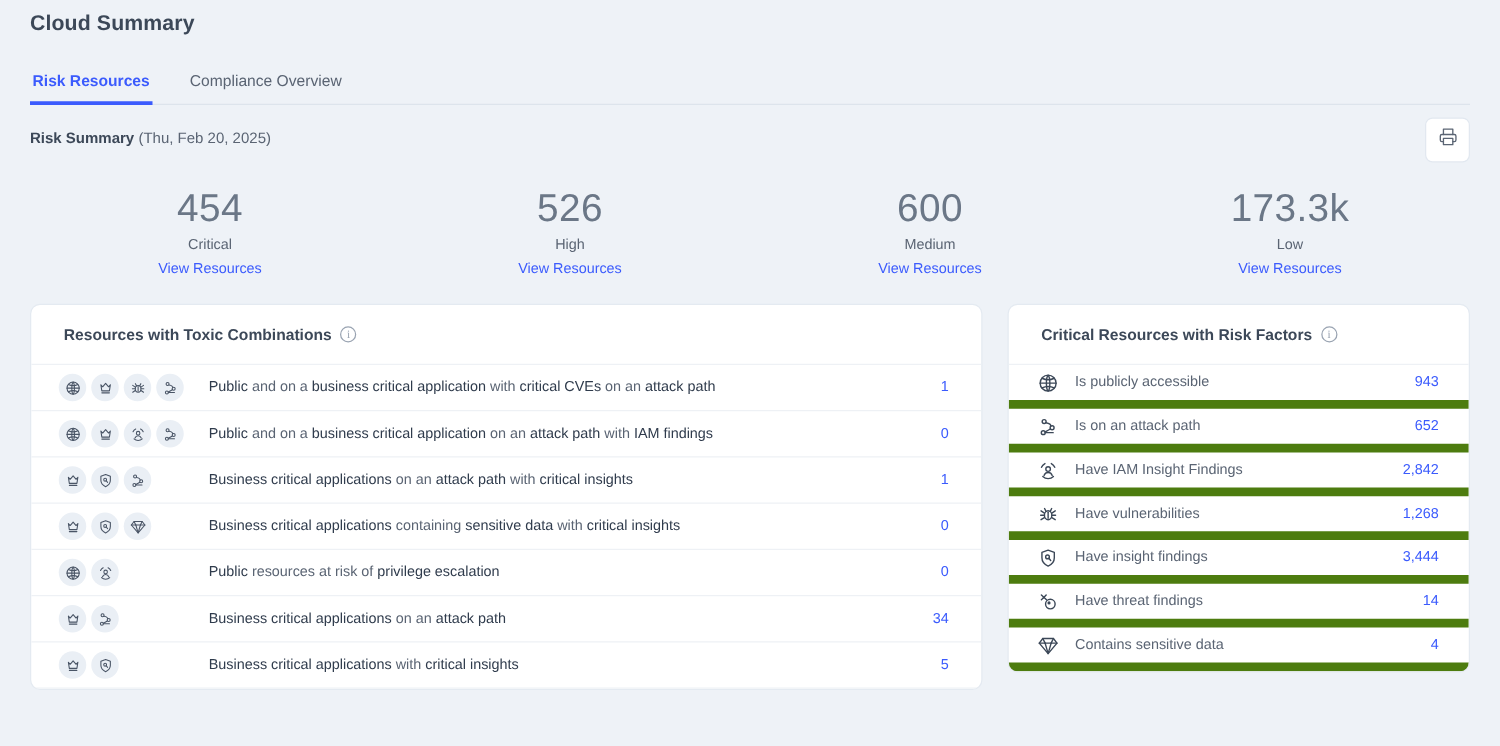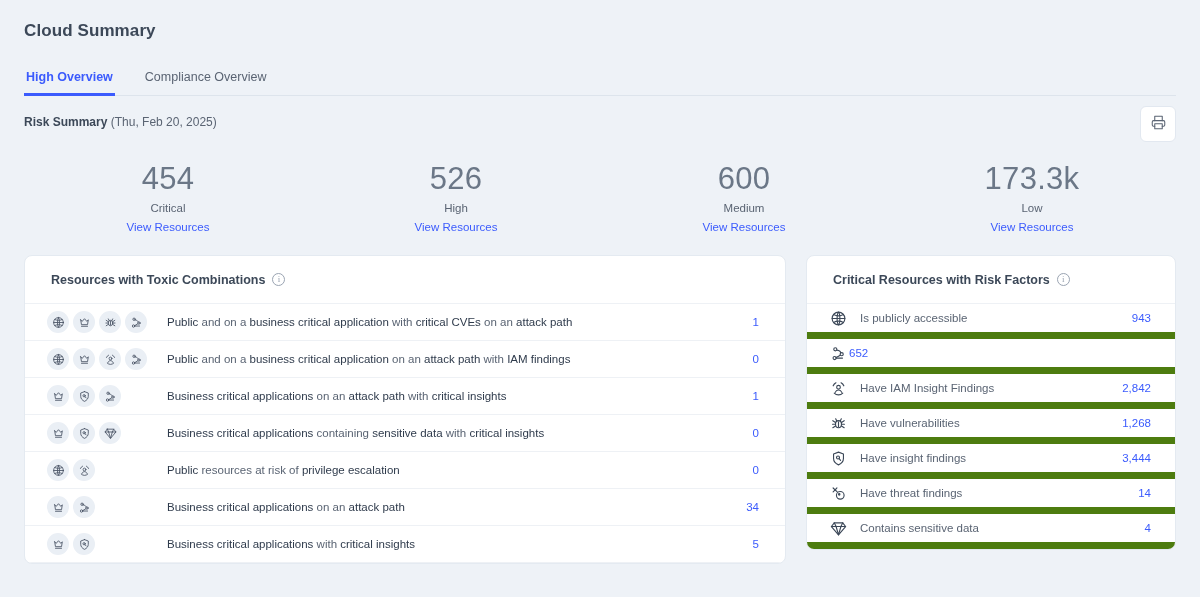--- a/index.html
+++ b/index.html
@@ -7,21 +7,21 @@
   html, body {
     width: 1200px; height: 597px;
     overflow: hidden;
     background: #eef2f7;
     font-family: "Liberation Sans", sans-serif;
     -webkit-font-smoothing: antialiased;
   }
   body { position: relative; }
 
   
-  .page-header { padding: 20px 24px 0 24px; }
+  .page-header { padding: 8px 24px 0 24px; }
   .page-title {
     font-size: 17px; font-weight: bold; color: #3c4858;
     letter-spacing: .1px; line-height: 22px;
   }
 
   .tabbar {
     margin-top: 22px;
     display: flex; align-items: flex-end;
     gap: 28px;
     border-bottom: 1px solid #dde4ec;
@@ -141,21 +141,21 @@
   .rf-count { font-size: 11.5px; color: #3b5bfd; text-align: right; }
 </style>
 </head>
 <body>
 
 <div class="page-header">
   <div class="page-title">Cloud Summary</div>
 
   <div class="tabbar">
     <div class="tab active">
-      <span>High Overview</span>
+      <span>Risk Resources</span>
     </div>
     <div class="tab">
       <span>Compliance Overview</span>
     </div>
   </div>
 </div>
 
 <div class="summary-band">
   <div class="summary-head">
     <div class="summary-title">
@@ -439,20 +439,21 @@
           <span class="rf-icon">
             <svg width="17" height="17" viewBox="0 0 24 24" fill="none" stroke="#3c4858" stroke-width="1.6" stroke-linecap="round" stroke-linejoin="round">
               <circle cx="7.5" cy="6" r="2.2"></circle>
               <circle cx="16.5" cy="13" r="2.2"></circle>
        <circle cx="6.5" cy="18.5" r="2.2"></circle>
        <path d="M9.6 7.3c3.6.6 5.6 2 5.4 4"></path>
        <path d="M14.4 14.4c-2.6 1.6-4.4 2.6-5.8 3.4"></path>
        <path d="M8.7 18.5h9"></path>
             </svg>
           </span>
+          <span class="rf-label">Is on an attack path</span>
           <span class="rf-count">652</span>
         </div>
         <div class="rf-row">
           <span class="rf-icon">
             <svg width="17" height="17" viewBox="0 0 24 24" fill="none" stroke="#3c4858" stroke-width="1.6" stroke-linecap="round" stroke-linejoin="round">
               <circle cx="12" cy="10.2" r="2.6"></circle>
        <path d="M7.4 17.4c.8-2.2 2.5-3.3 4.6-3.3s3.8 1.1 4.6 3.3"></path>
        <path d="M4.5 8.2A8.6 8.6 0 0 1 8.4 4"></path>
        <path d="M19.5 8.2A8.6 8.6 0 0 0 15.6 4"></path>
        <path d="M6 18.6A8.5 8.5 0 0 0 12 21a8.5 8.5 0 0 0 6-2.4"></path>

